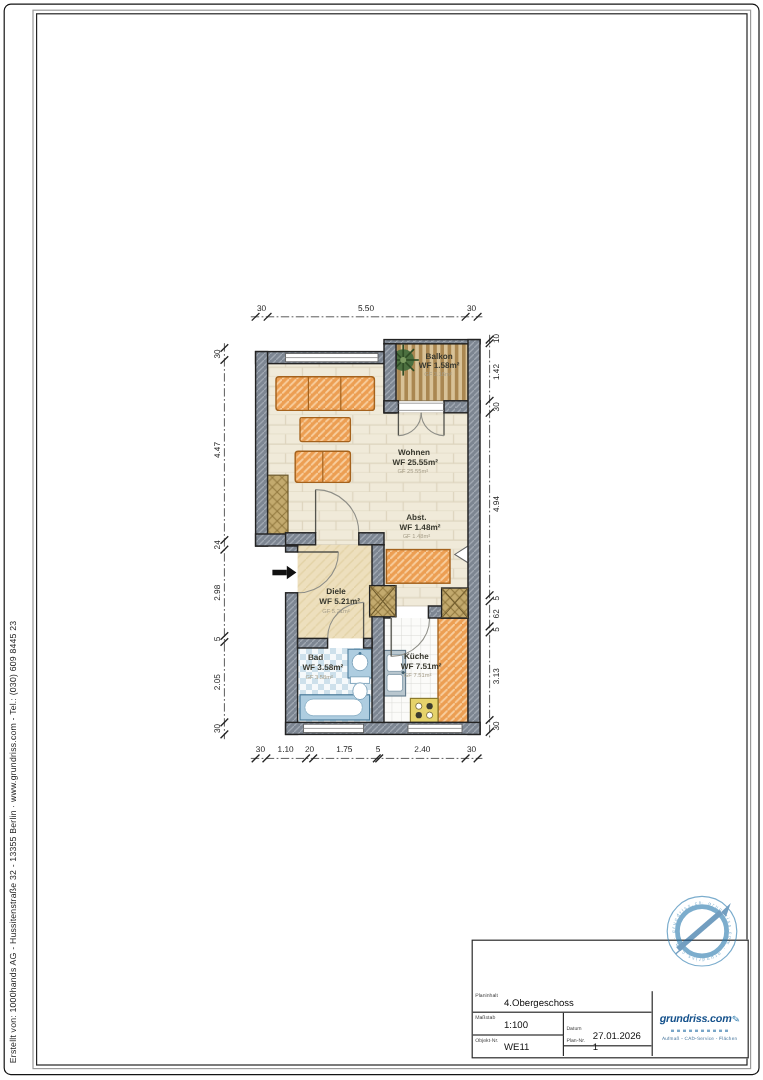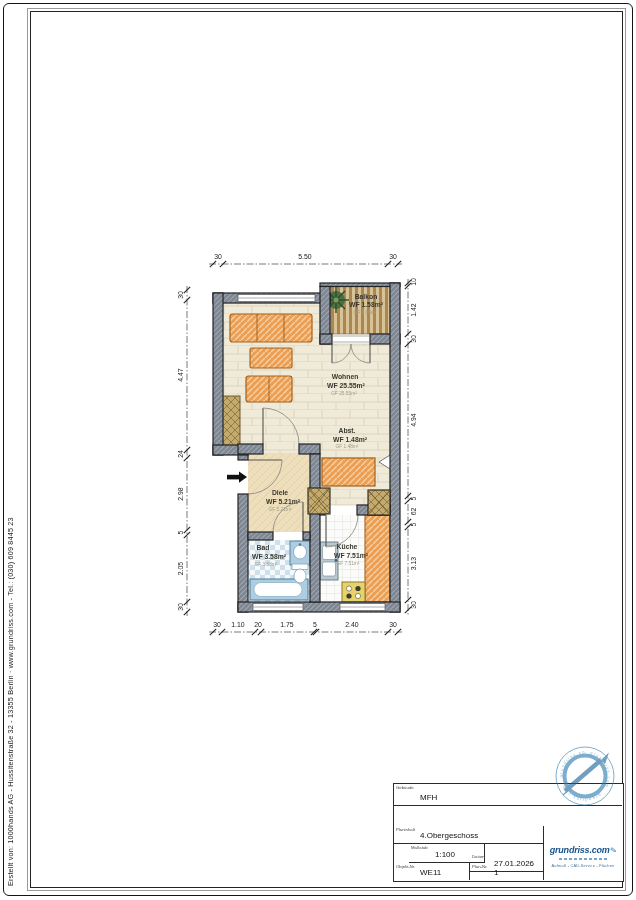--- a/index.html
+++ b/index.html
@@ -316,29 +316,25 @@
       <text class="dm" transform="rotate(-90 241 170)" x="241" y="170">4.94</text>
       <text class="dm" transform="rotate(-90 241 248.5)" x="241" y="248.5">5</text>
       <text class="dm" transform="rotate(-90 241 261.5)" x="241" y="261.5">62</text>
       <text class="dm" transform="rotate(-90 241 274.5)" x="241" y="274.5">5</text>
       <text class="dm" transform="rotate(-90 241 313.5)" x="241" y="313.5">3.13</text>
       <text class="dm" transform="rotate(-90 241 355)" x="241" y="355">30</text>
     </g>
   </svg>
 
   <div class="tb">
-    <div class="cell bb" style="left:0;top:0;width:228px;height:22px;">
-      <span class="lb">Gebäude</span>
-      <span class="vl">MFH</span>
-    </div>
     <div class="cell bb" style="left:0;top:42px;width:149px;height:18px;">
       <span class="lb">Planinhalt</span>
       <span class="vl">4.Obergeschoss</span>
     </div>
-    <div class="cell bb br" style="left:15px;top:60px;width:76px;height:19px;">
+    <div class="cell bb br" style="left:0;top:60px;width:76px;height:19px;">
       <span class="lb">Maßstab</span>
       <span class="vl">1:100</span>
     </div>
     <div class="cell bb" style="left:76px;top:69px;width:73px;height:19px;">
       <span class="lb">Datum</span>
       <span class="vl" style="left:24px">27.01.2026</span>
     </div>
     <div class="cell br" style="left:0;top:79px;width:76px;height:17px;text-decoration:underline;">
       <span class="lb">Objekt-Nr.</span>
       <span class="vl">WE11</span>

